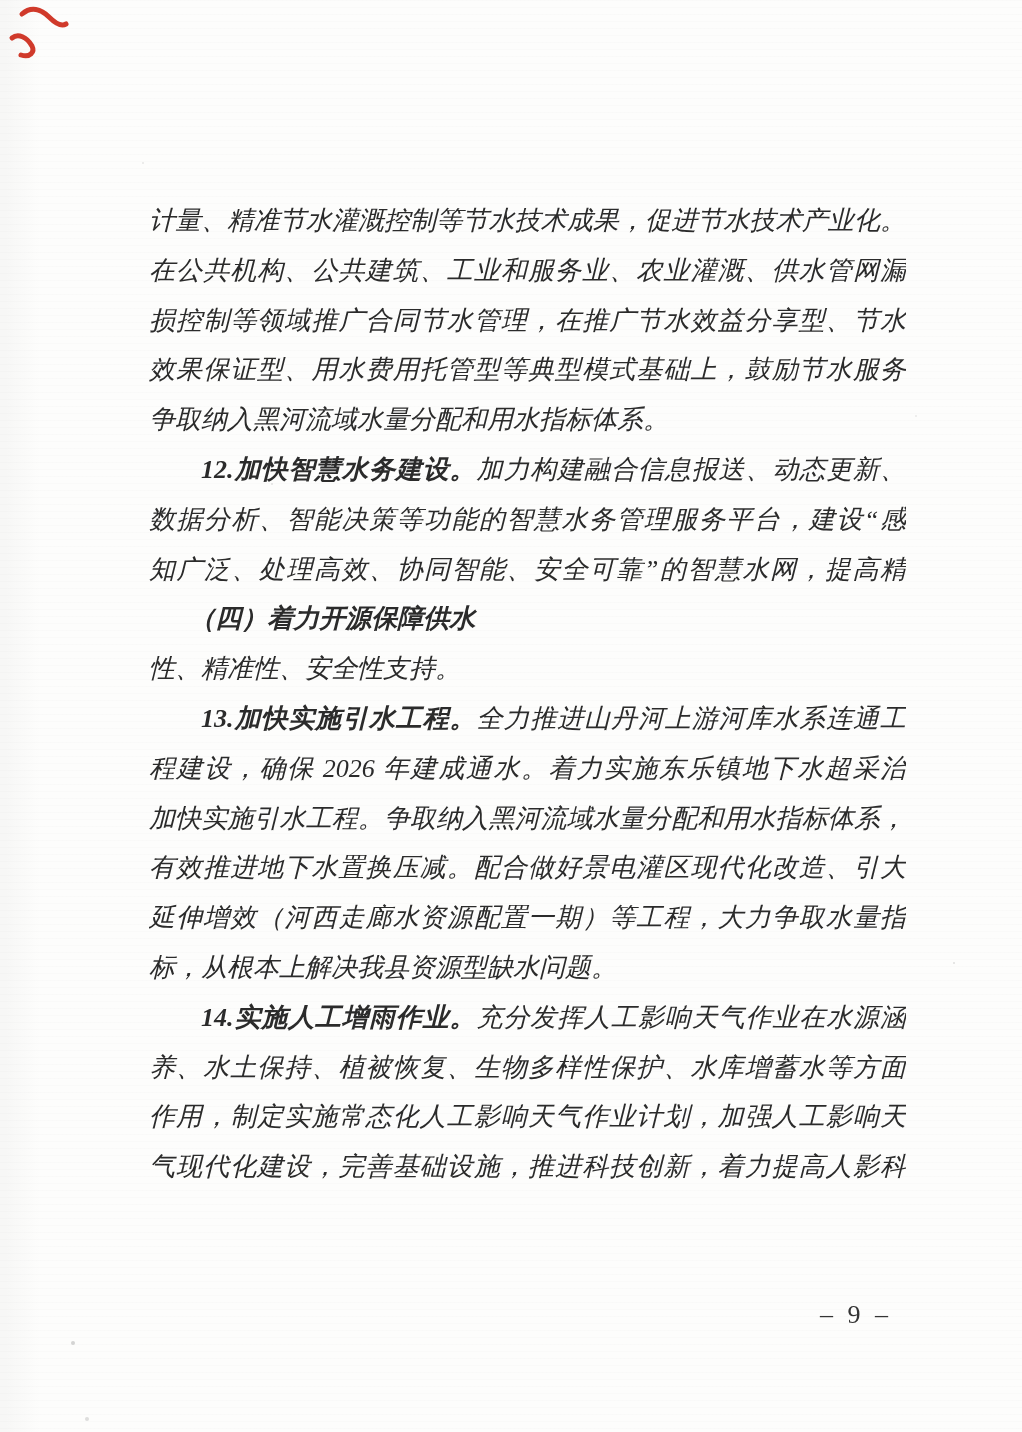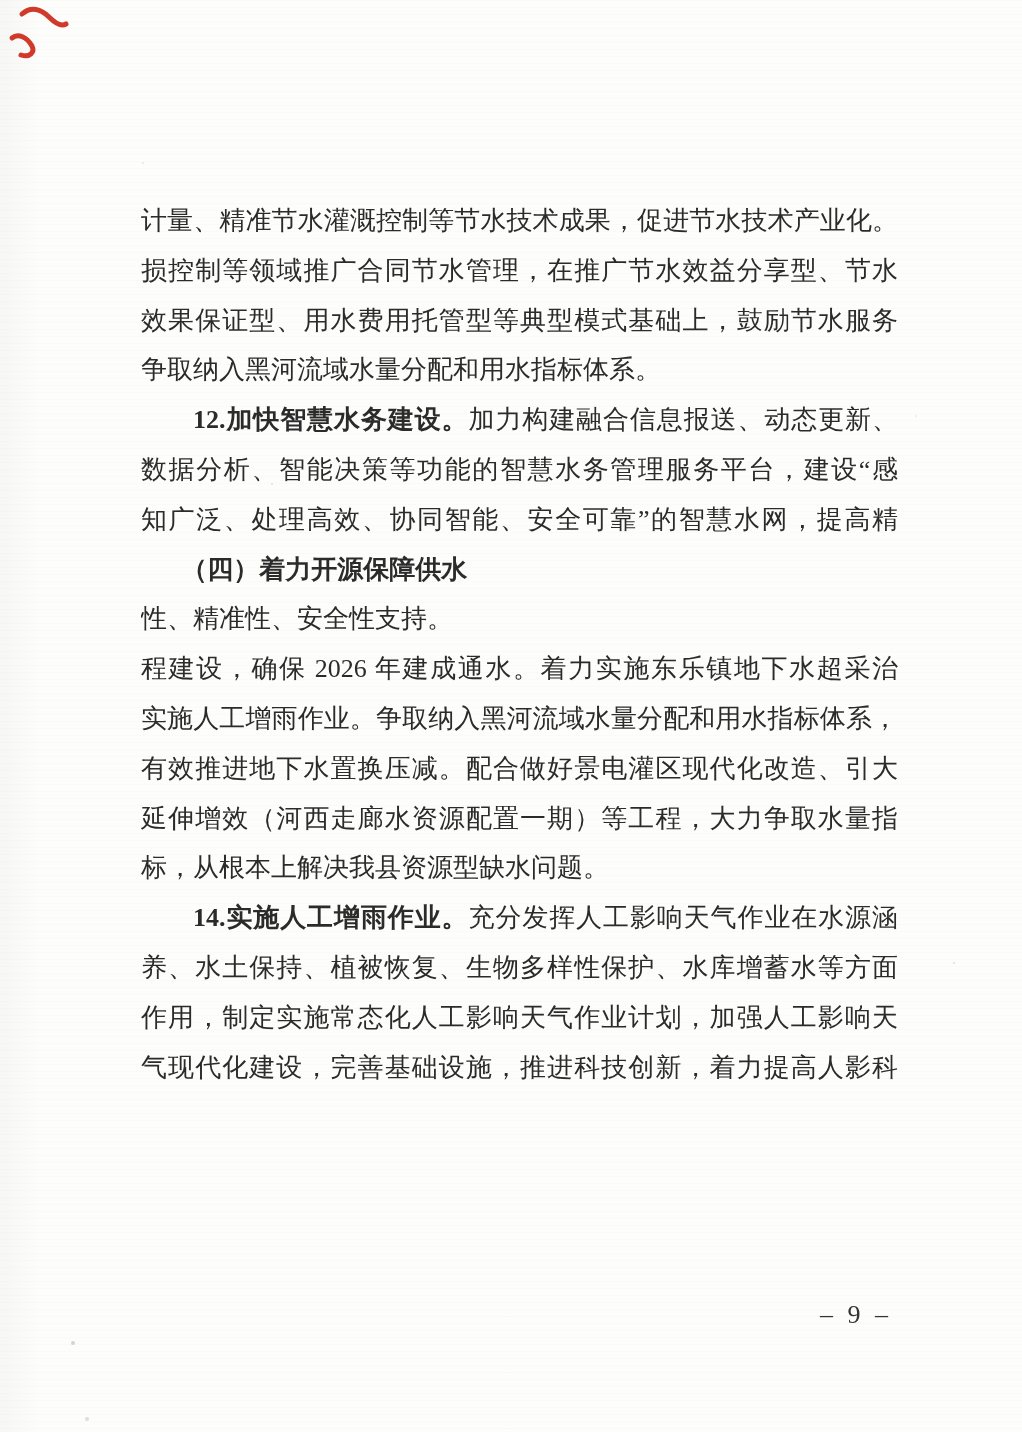--- a/index.html
+++ b/index.html
@@ -15,23 +15,24 @@
       repeating-linear-gradient(180deg, rgba(120,120,120,0.025) 0 1px, rgba(0,0,0,0) 1px 7px),
       linear-gradient(90deg, #f7f7f6 0 6px, #fdfdfc 40px),
       #fdfdfc;
     overflow:hidden;
     color:var(--ink,#2b2b2b);
   }
   .pen-marks{
     position:absolute;left:6px;top:2px;width:70px;height:66px;
   }
   .textblock{
-    position:absolute;left:141px;top:196px;width:757px;
+    position:absolute;left:149px;top:196px;width:757px;
     font-size:26px;
     color:var(--ink,#2b2b2b);
+    font-style:italic;
   }
   .line{
     height:49.8px;
     line-height:49.8px;
     text-align:justify;
     text-align-last:left;
     overflow:hidden;
     white-space:normal;
     letter-spacing:0;
   }
@@ -63,30 +64,32 @@
 
 <div class="page">
 
   <svg class="pen-marks" viewBox="0 0 70 66" aria-hidden="true">
     <path class="pen-stroke" d="M16 12 C 25 4, 35 7, 43 15 C 49 21, 55 25, 60 22" fill="none" stroke="#d03a2b" stroke-width="5" stroke-linecap="round"></path>
     <path class="pen-stroke" d="M6 36 C 12 31, 21 35, 26 44 C 29 50, 24 56, 15 53" fill="none" stroke="#d03a2b" stroke-width="5" stroke-linecap="round"></path>
   </svg>
 
   <div class="textblock">
       <div class="line full"><span>计量、精准节水灌溉控制等节水技术成果，促进节水技术产业化。</span></div>
+      <div class="line full"><span>在公共机构、公共建筑、工业和服务业、农业灌溉、供水管网漏</span></div>
       <div class="line full"><span>损控制等领域推广合同节水管理，在推广节水效益分享型、节水</span></div>
       <div class="line full"><span>效果保证型、用水费用托管型等典型模式基础上，鼓励节水服务</span></div>
       <div class="line"><span>争取纳入黑河流域水量分配和用水指标体系。</span></div>
       <div class="line full indent"><span class="b">12.加快智慧水务建设。</span><span>加力构建融合信息报送、动态更新、</span></div>
       <div class="line full"><span>数据分析、智能决策等功能的智慧水务管理服务平台，建设“感</span></div>
       <div class="line full"><span>知广泛、处理高效、协同智能、安全可靠”的智慧水网，提高精</span></div>
       <div class="line indent-sm"><span class="b">（四）着力开源保障供水</span></div>
       <div class="line"><span>性、精准性、安全性支持。</span></div>
+      <div class="line full indent"><span class="b">13.加快实施引水工程。</span><span>全力推进山丹河上游河库水系连通工</span></div>
       <div class="line full"><span>程建设，确保 2026 年建成通水。着力实施东乐镇地下水超采治</span></div>
-      <div class="line full"><span>实施人工增雨作业。争取纳入黑河流域水量分配和用水指标体系，</span></div>
+      <div class="line full"><span>加快实施引水工程。争取纳入黑河流域水量分配和用水指标体系，</span></div>
       <div class="line full"><span>有效推进地下水置换压减。配合做好景电灌区现代化改造、引大</span></div>
       <div class="line full"><span>延伸增效（河西走廊水资源配置一期）等工程，大力争取水量指</span></div>
       <div class="line"><span>标，从根本上解决我县资源型缺水问题。</span></div>
       <div class="line full indent"><span class="b">14.实施人工增雨作业。</span><span>充分发挥人工影响天气作业在水源涵</span></div>
       <div class="line full"><span>养、水土保持、植被恢复、生物多样性保护、水库增蓄水等方面</span></div>
       <div class="line full"><span>作用，制定实施常态化人工影响天气作业计划，加强人工影响天</span></div>
       <div class="line full"><span>气现代化建设，完善基础设施，推进科技创新，着力提高人影科</span></div>
     </div>
 
   <div class="page-number">– 9 –</div>

